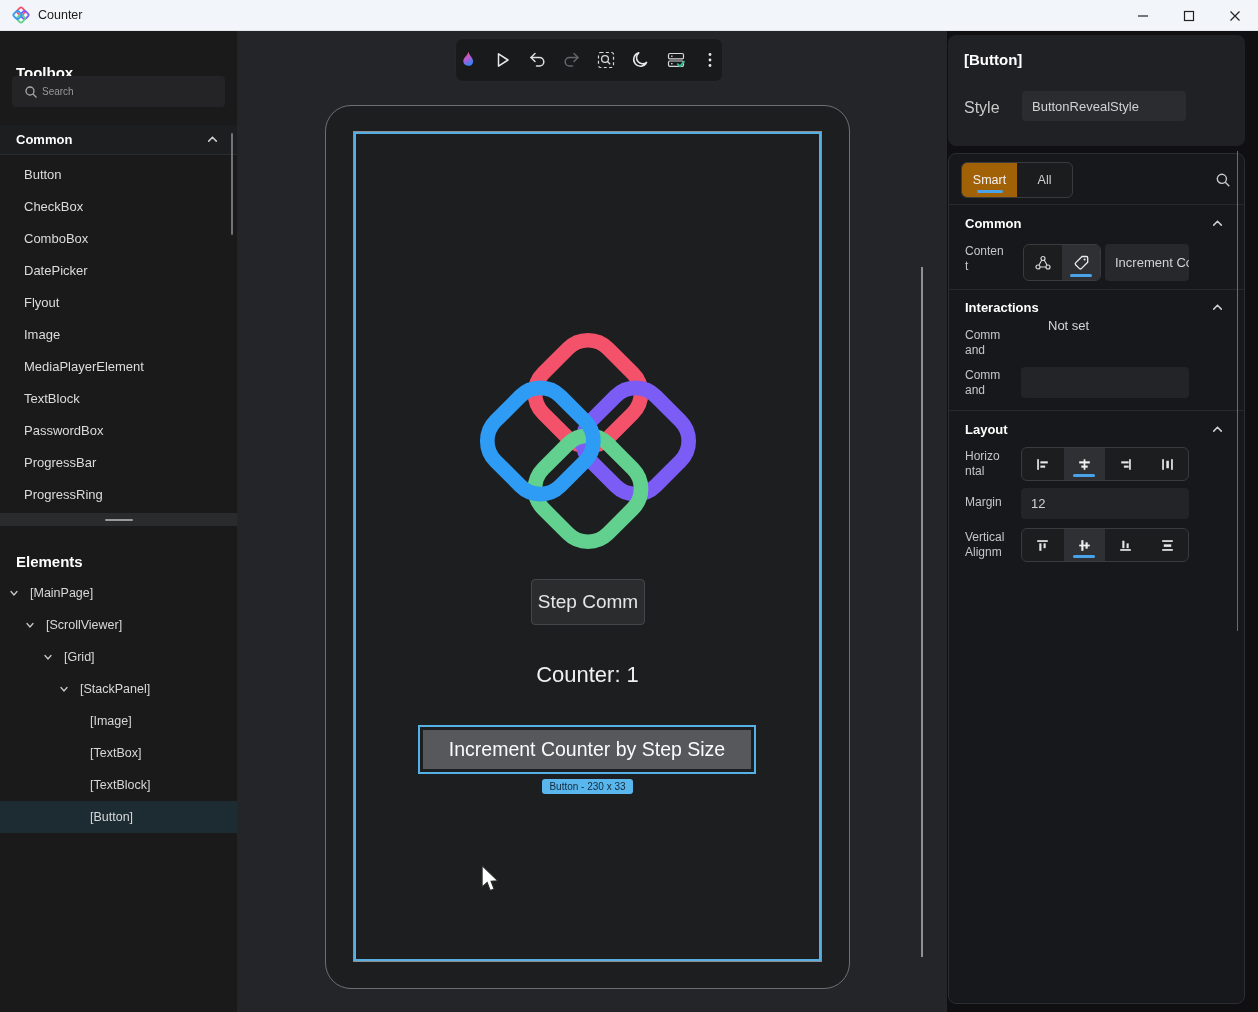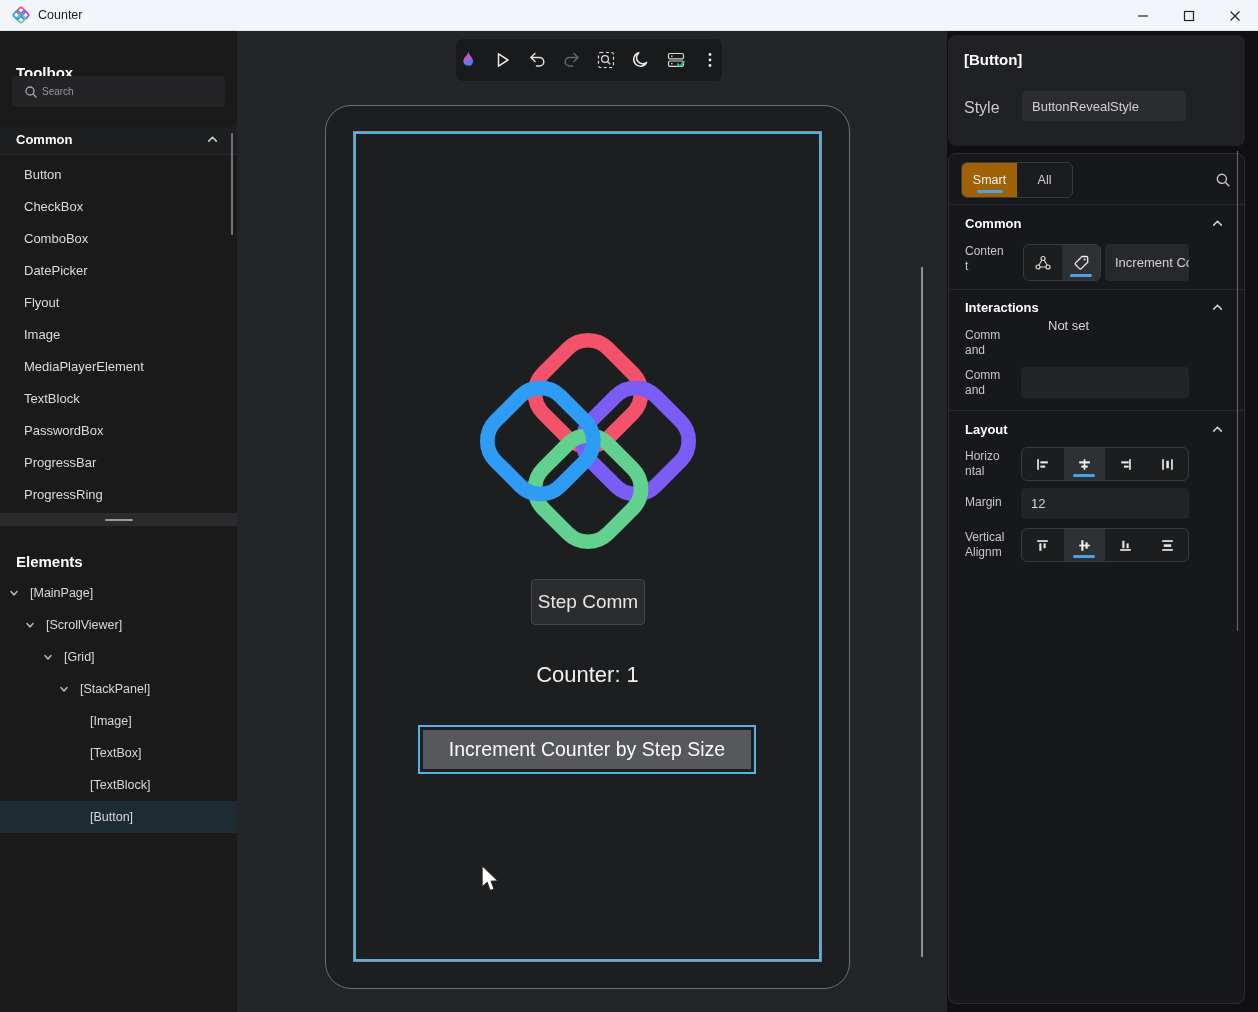--- a/index.html
+++ b/index.html
@@ -263,20 +263,23 @@
       </svg>
 
       <div class="stepsize">Step Comm</div>
 
       <div class="counter-text">Counter: 1</div>
 
       <div class="sel-rect">
         <div class="inc-btn">Increment Counter by Step Size</div>
       </div>
 
+      <div class="size-badge">
+        <span>Button - 230 x 33</span>
+      </div>
     </div>
 
     <div class="canvas-scroll"></div>
 
     <svg class="cursor" width="20" height="30" viewBox="0 0 12 19">
       <path d="M1 1 L1 14.5 L4.2 11.7 L6.1 16.8 L8.6 15.8 L6.7 10.9 L11 10.6 Z" fill="#fff" stroke="#2a2a2a" stroke-width="0.7"></path>
     </svg>
   </div>
 
   <div class="inspector">

